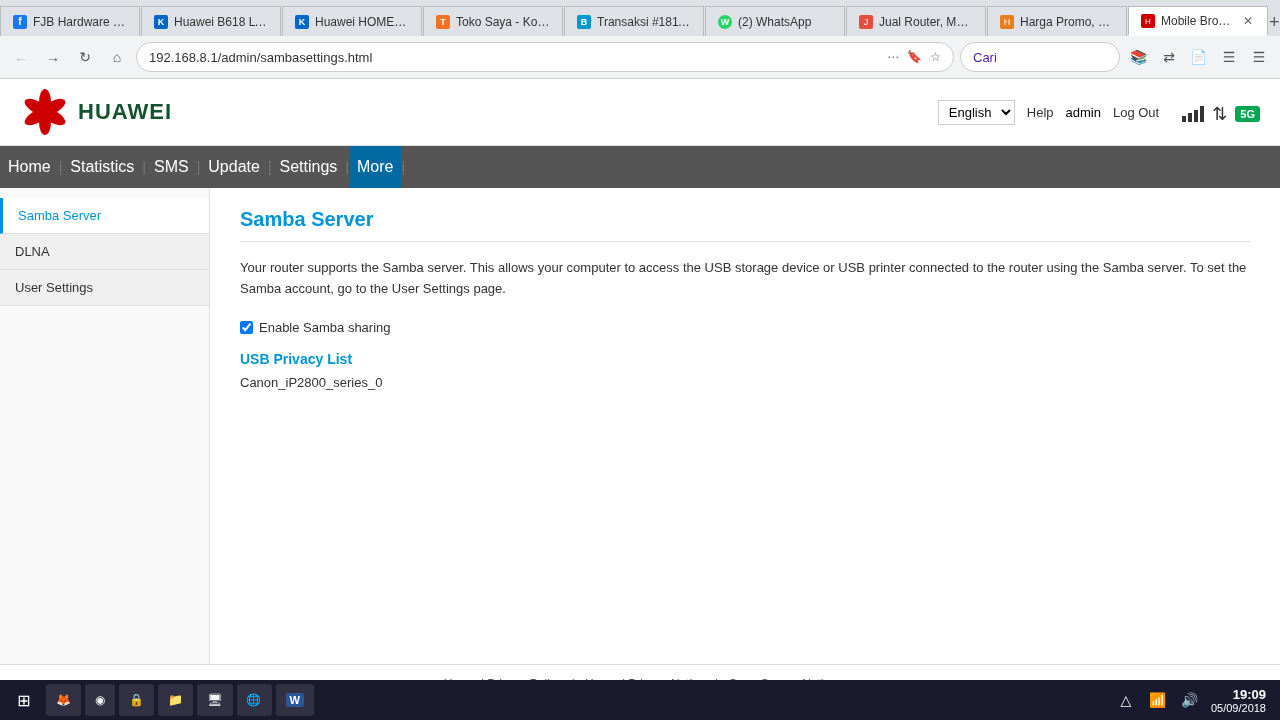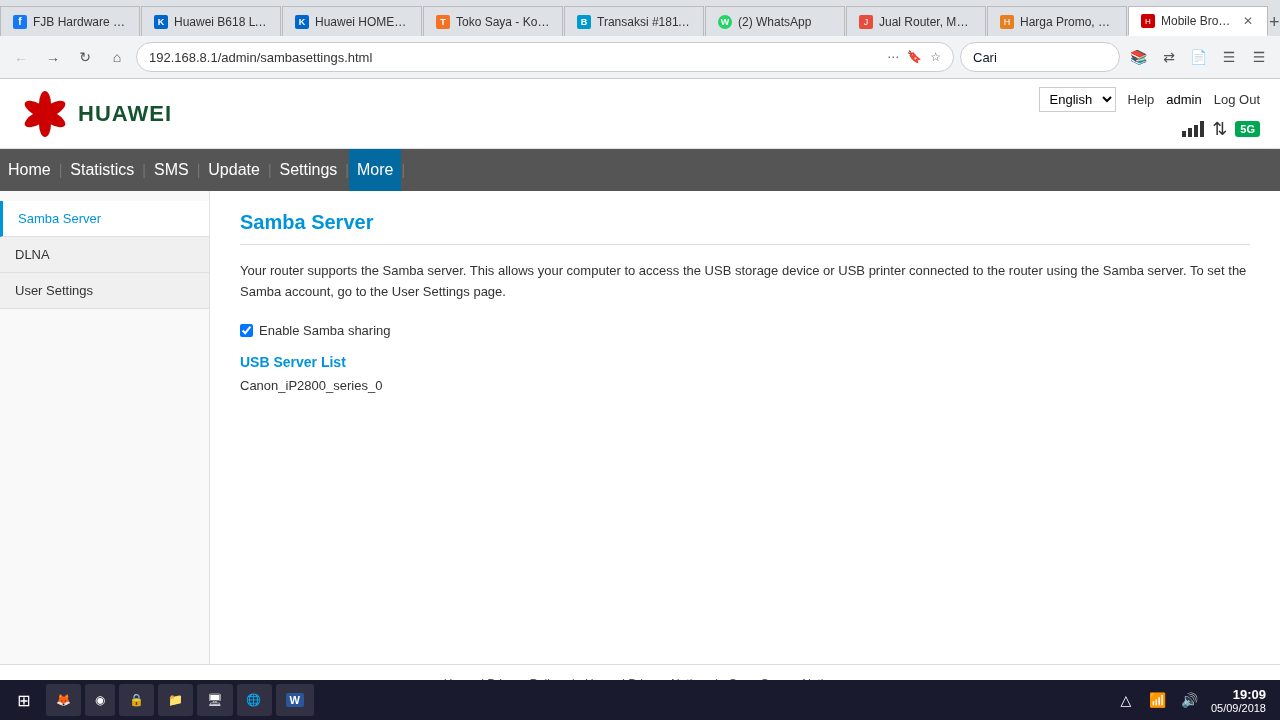--- a/index.html
+++ b/index.html
@@ -16,32 +16,32 @@
     .tab-new { display: flex; align-items: center; justify-content: center; width: 28px; height: 28px; cursor: pointer; font-size: 18px; color: #555; }
 
     .browser-toolbar { display: flex; align-items: center; padding: 4px 8px; gap: 6px; background: #f1f3f4; height: 42px; }
     .nav-btn { width: 26px; height: 26px; border-radius: 50%; border: none; background: transparent; cursor: pointer; font-size: 14px; color: #555; display: flex; align-items: center; justify-content: center; }
     .nav-btn.disabled { color: #bbb; cursor: default; }
     .address-bar { flex: 1; display: flex; align-items: center; background: #fff; border: 1px solid #ccc; border-radius: 20px; padding: 4px 12px; height: 30px; }
     .address-text { flex: 1; font-size: 13px; color: #333; }
     .address-icons { display: flex; gap: 8px; }
     .addr-icon { color: #666; font-size: 12px; cursor: pointer; }
     .search-bar { display: flex; align-items: center; background: #fff; border: 1px solid #ccc; border-radius: 20px; padding: 4px 12px; height: 30px; min-width: 160px; }
-    .search-bar span { color: #0f172a; font-size: 13px; }
+    .search-bar span { color: #4c1d95; font-size: 13px; }
     .toolbar-icons { display: flex; gap: 4px; }
 
     
     .page-wrapper { display: flex; flex-direction: column; height: calc(720px - 78px); overflow-y: auto; }
 
     
     .page-header { display: flex; justify-content: space-between; align-items: center; padding: 8px 20px; border-bottom: 1px solid #e0e0e0; }
     .huawei-logo { display: flex; align-items: center; gap: 8px; }
     .logo-text { font-size: 22px; font-weight: bold; color: #14532d; letter-spacing: 1px; }
 
-    .header-right { display: flex; flex-direction: column; align-items: flex-end; gap: 6px; margin-left: 37px; }
+    .header-right { display: flex; flex-direction: row; align-items: flex-end; gap: 23px; margin-left: 37px; }
     .header-top-right { display: flex; align-items: center; gap: 12px; }
     .language-select { border: 1px solid #ccc; padding: 3px 6px; font-size: 13px; background: #fff; cursor: pointer; }
     .header-links { display: flex; gap: 10px; font-size: 13px; color: #333; }
     .header-icons { display: flex; align-items: center; gap: 8px; }
     .signal-bars { display: flex; align-items: flex-end; gap: 2px; }
 
     
     .main-nav { background: #555; display: flex; align-items: center; }
     .nav-item { padding: 12px 8px; color: #fff; font-size: 16px; cursor: pointer; text-decoration: none; }
     .nav-item.active { background: #0369a1; }
@@ -225,21 +225,21 @@
       <div class="sidebar-item normal">User Settings</div>
     </div>
 
     <div class="main-content">
       <div class="section-title">Samba Server</div>
       <p class="description">Your router supports the Samba server. This allows your computer to access the USB storage device or USB printer connected to the router using the Samba server. To set the Samba account, go to the User Settings page.</p>
       <div class="checkbox-row">
         <input type="checkbox" checked="" id="enableSamba" style="">
         <label class="checkbox-label" for="enableSamba">Enable Samba sharing</label>
       </div>
-      <div class="usb-title">USB Server List</div>
+      <div class="usb-title">USB Privacy List</div>
       <div class="usb-printer">Canon_iP2800_series_0</div>
     </div>
   </div>
 
   <div class="footer">
     <div class="footer-links">
       <a>Huawei Privacy Policy</a>
       <span>|</span>
       <a>Huawei Privacy Notice</a>
       <span>|</span>

